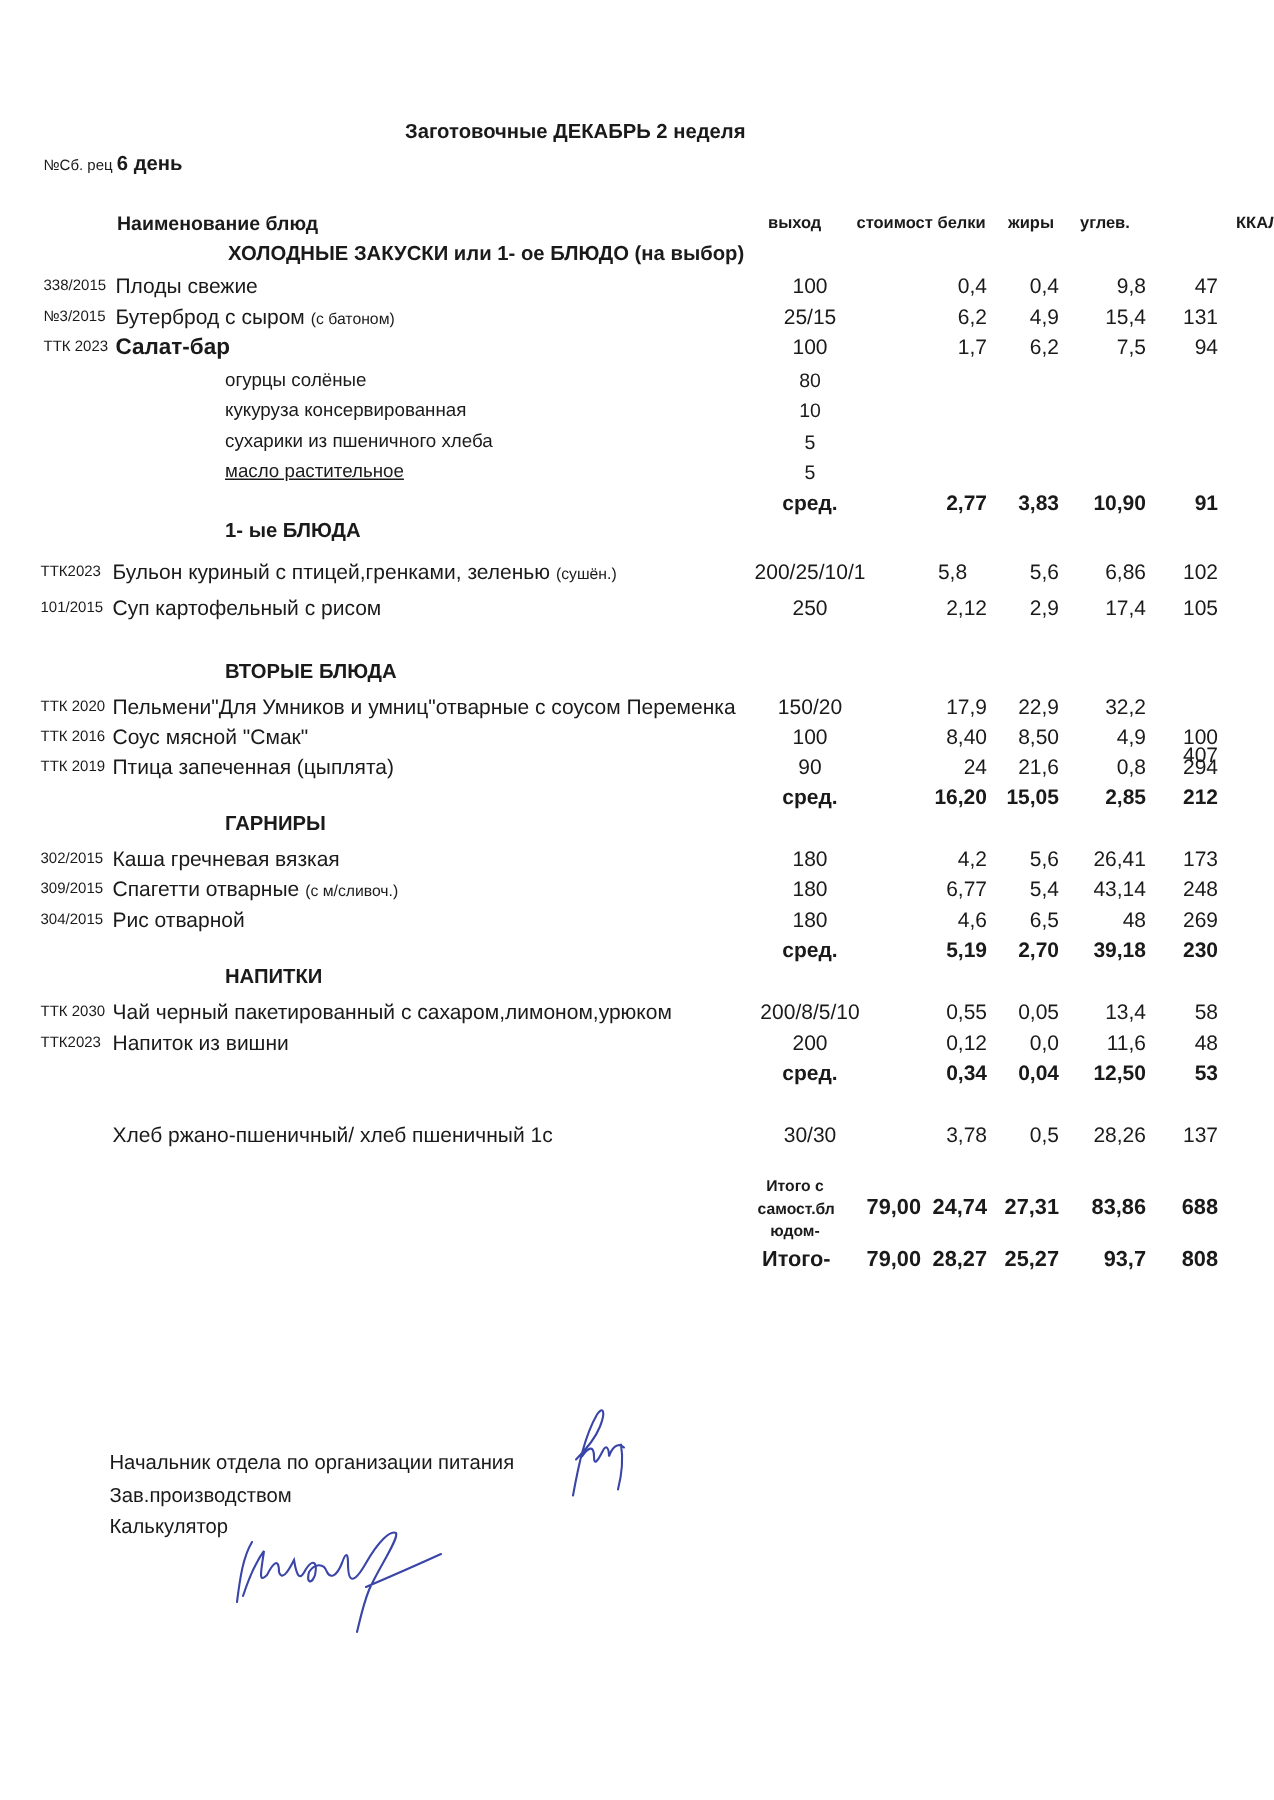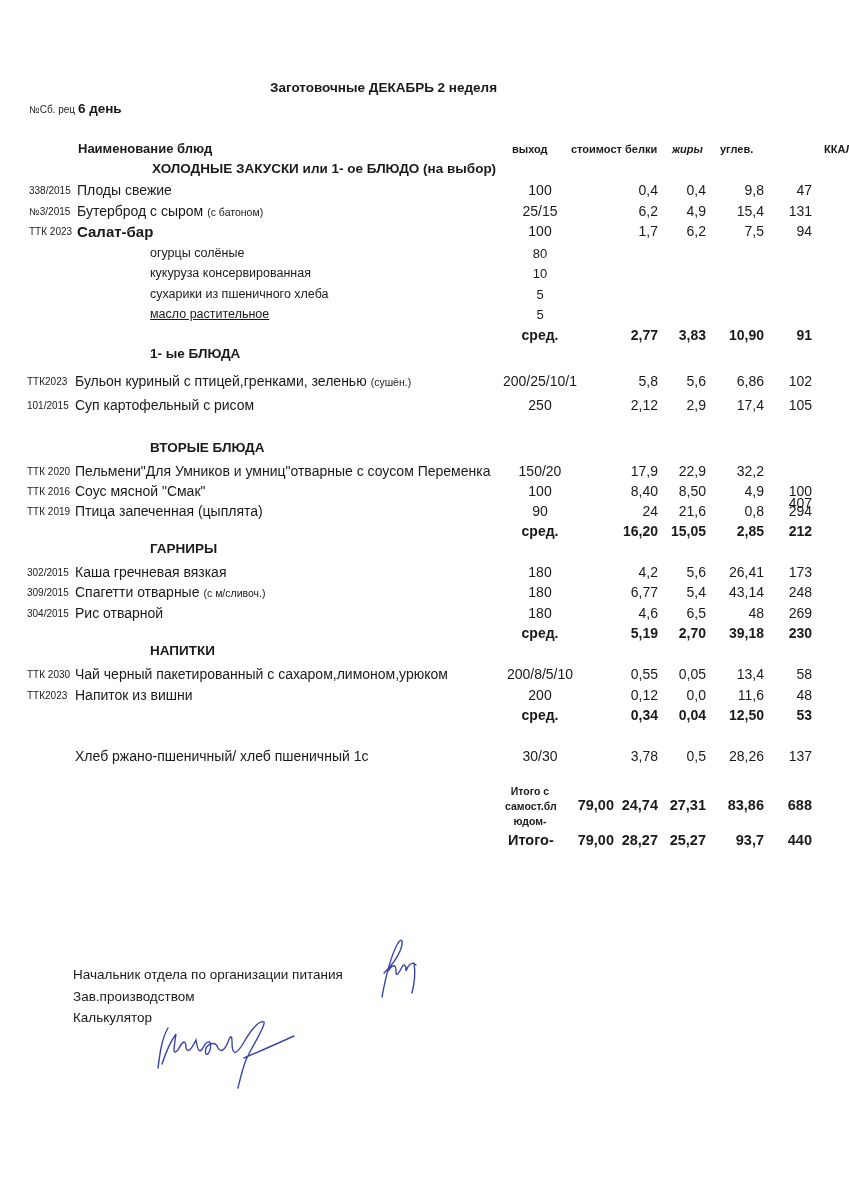--- a/index.html
+++ b/index.html
@@ -35,21 +35,21 @@
 <div class="abs title">Заготовочные  ДЕКАБРЬ    2 неделя</div>
 <div class="abs recipe-no">
   <span>№Сб. рец</span>
   <b>6 день</b>
 </div>
 
 <div class="abs hdr-name">Наименование  блюд</div>
 <div class="abs col-h" style="left:512px;">выход</div>
 <div class="abs col-h" style="left:571px;">стоимост</div>
 <div class="abs col-h" style="left:625px;">белки</div>
-<div class="abs col-h" style="left:672px;font-style:italic;">жиры</div>
+<div class="abs col-h" style="left:672px;">жиры</div>
 <div class="abs col-h" style="left:720px;">углев.</div>
 <div class="abs col-h" style="left:776px;padding-left:48px;">ККАЛ</div>
 
 <div class="abs section" style="left:152px; top:161px;">ХОЛОДНЫЕ  ЗАКУСКИ  или 1- ое БЛЮДО (на выбор)</div>
 
 <div id="rows">
     <div class="abs code" style="left:29px; top:185px;">338/2015</div>
     <div class="abs dish" style="left:77px; top:182px;"><span>Плоды свежие</span><small style="margin-left: 4px;"></small></div>
     <div class="abs num c-out" style="top:182px;">100</div>
     <div class="abs num c-prot" style="top:182px;">0,4</div>
@@ -79,21 +79,21 @@
     <div class="abs ingr" style="top:307px;text-decoration:underline;">масло растительное</div>
     <div class="abs num c-out" style="top:307px; font-size:13px;">5</div>
     <div class="abs num bold c-out" style="top:327px;">сред.</div>
     <div class="abs num bold c-prot" style="top:327px;">2,77</div>
     <div class="abs num bold c-fat" style="top:327px;">3,83</div>
     <div class="abs num bold c-carb" style="top:327px;">10,90</div>
     <div class="abs num bold c-kcal" style="top:327px;">91</div>
     <div class="abs code" style="left:27px; top:376px;">ТТК2023</div>
     <div class="abs dish" style="left:75px; top:373px;"><span>Бульон куриный с птицей,гренками, зеленью</span><small style="margin-left: 4px;">(сушён.)</small></div>
     <div class="abs num c-out" style="top:373px;">200/25/10/1</div>
-    <div class="abs num c-prot" style="top:373px;">5,8</div>
+    <div class="abs num c-prot" style="top:373px;text-align:center;">5,8</div>
     <div class="abs num c-fat" style="top:373px;">5,6</div>
     <div class="abs num c-carb" style="top:373px;">6,86</div>
     <div class="abs num c-kcal" style="top:373px;">102</div>
     <div class="abs code" style="left:27px; top:400px;">101/2015</div>
     <div class="abs dish" style="left:75px; top:397px;"><span>Суп картофельный с рисом</span><small style="margin-left: 4px;"></small></div>
     <div class="abs num c-out" style="top:397px;">250</div>
     <div class="abs num c-prot" style="top:397px;">2,12</div>
     <div class="abs num c-fat" style="top:397px;">2,9</div>
     <div class="abs num c-carb" style="top:397px;">17,4</div>
     <div class="abs num c-kcal" style="top:397px;">105</div>
@@ -190,21 +190,21 @@
 <div class="abs num bold c-prot" style="top:797px; font-size:14.5px;">24,74</div>
 <div class="abs num bold c-fat" style="top:797px; font-size:14.5px;">27,31</div>
 <div class="abs num bold c-carb" style="top:797px; font-size:14.5px;">83,86</div>
 <div class="abs num bold c-kcal" style="top:797px; font-size:14.5px;">688</div>
 
 <div class="abs bold" style="left:508px; top:832px; font-size:14.5px;">Итого-</div>
 <div class="abs num bold c-cost" style="top:832px; font-size:14.5px;">79,00</div>
 <div class="abs num bold c-prot" style="top:832px; font-size:14.5px;">28,27</div>
 <div class="abs num bold c-fat" style="top:832px; font-size:14.5px;">25,27</div>
 <div class="abs num bold c-carb" style="top:832px; font-size:14.5px;">93,7</div>
-<div class="abs num bold c-kcal" style="top:832px; font-size:14.5px;">440</div>
+<div class="abs num bold c-kcal" style="top:832px; font-size:14.5px;">808</div>
 
 <div class="abs sign-text" style="top:967px;">Начальник отдела по организации питания</div>
 <div class="abs sign-text" style="top:989px;">Зав.производством</div>
 <div class="abs sign-text" style="top:1010px;">Калькулятор</div>
 
 <svg class="sig" style="left:368px; top:935px;" width="60" height="70" viewBox="0 0 60 70">
   <path d="M14 62 C18 40 22 22 30 8 C34 2 36 6 32 16 C28 26 20 34 16 38 M20 36 C24 30 28 28 28 36 C28 42 30 40 34 32 C36 28 38 30 38 36 C40 30 44 26 48 30 M46 28 C48 40 46 50 44 58" fill="none" stroke="#3a45a8" stroke-width="1.4" stroke-linecap="round"></path>
 </svg>
 <svg class="sig" style="left:148px; top:1012px;" width="160" height="80" viewBox="0 0 160 80">
   <path d="M10 56 C12 40 14 26 20 16 M14 52 C18 40 22 30 28 22 C26 36 24 44 30 38 C34 30 38 26 38 36 C40 42 44 36 48 28 C50 40 52 42 56 34 C60 28 64 28 62 38 C60 44 56 44 58 36 C62 30 68 30 70 36 C72 40 76 40 80 30 C82 24 84 22 84 30 C84 44 88 44 96 30 C104 16 112 8 116 10 C118 14 104 34 98 48 C94 58 92 68 90 76 M96 46 C110 40 124 34 146 24" fill="none" stroke="#3a45a8" stroke-width="1.4" stroke-linecap="round"></path>

